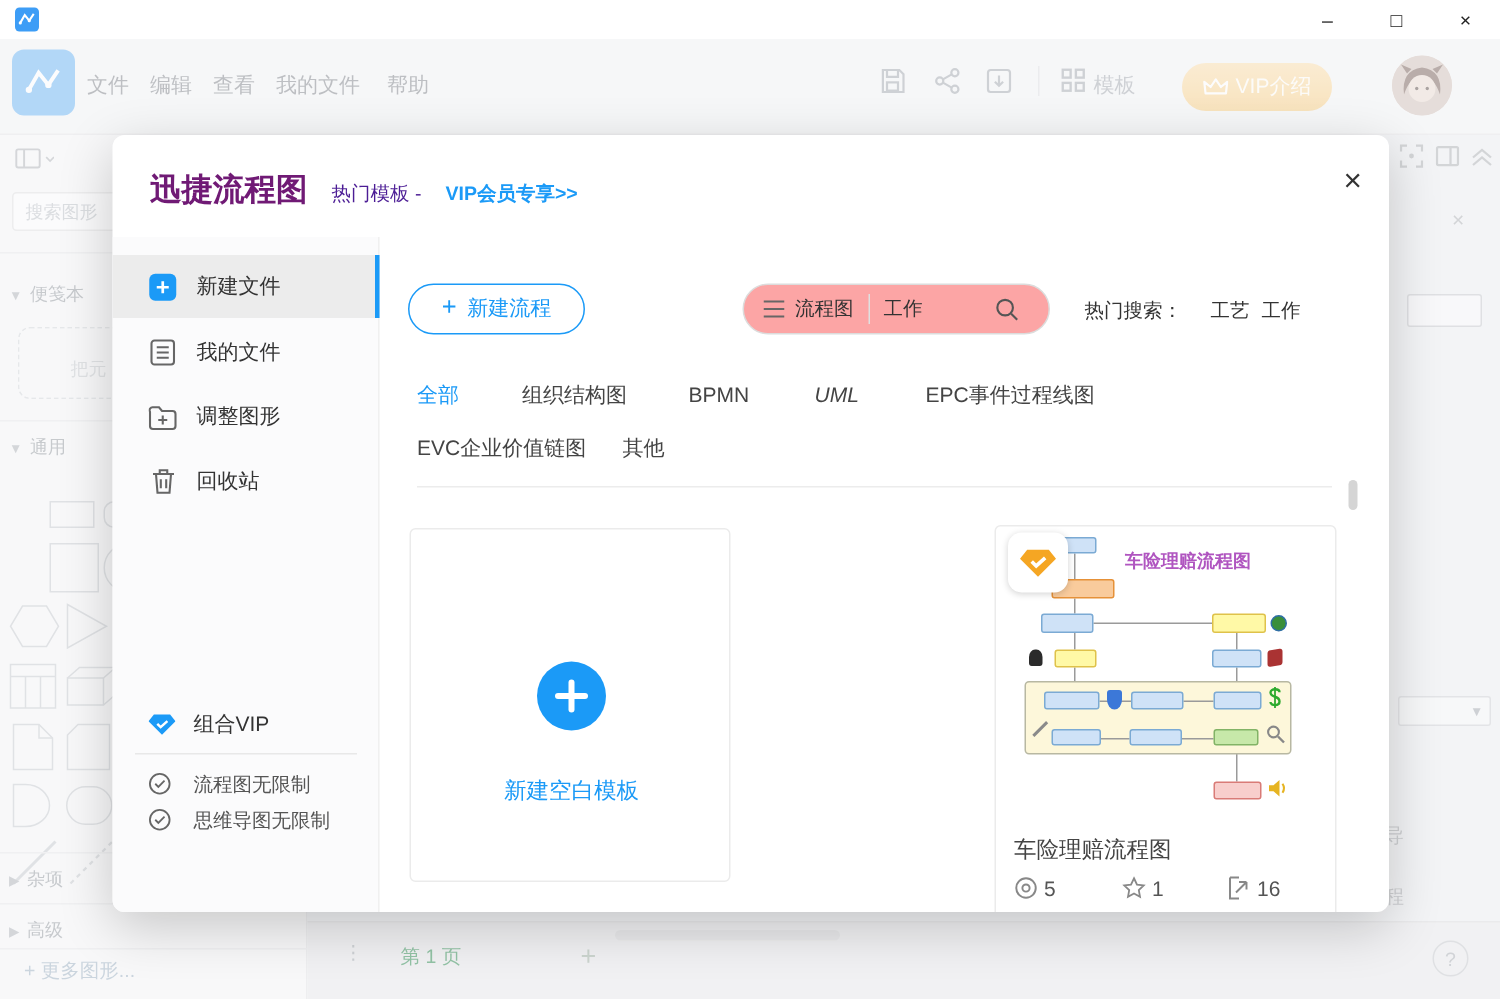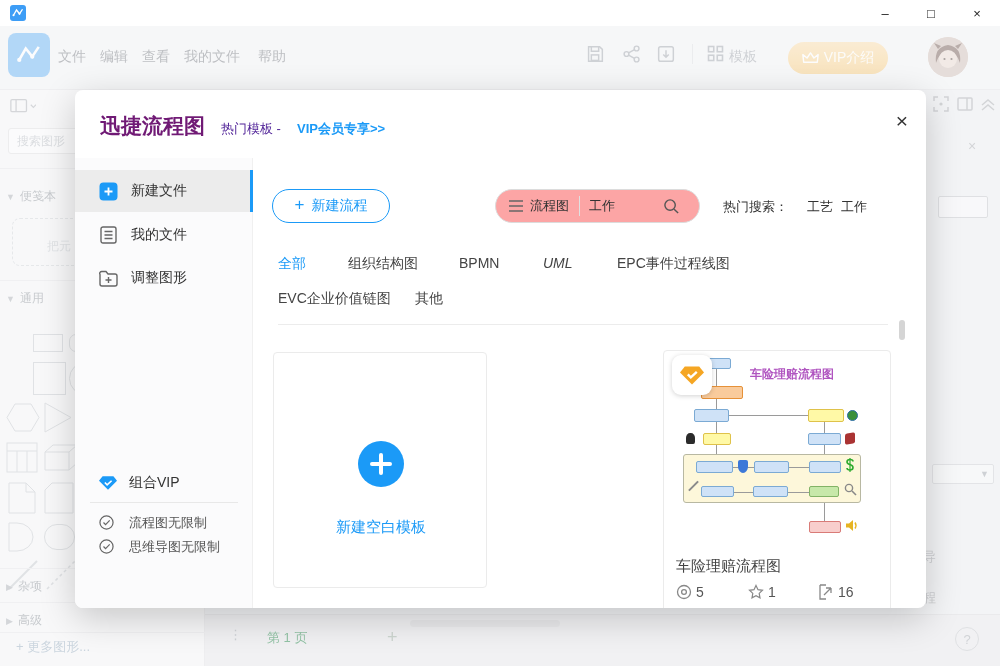--- a/index.html
+++ b/index.html
@@ -311,20 +311,29 @@
         <span>我的文件</span>
       </div>
       <div class="nav-item" style="top:99px">
         <span class="nico">
           <svg width="19" height="17" viewBox="0 0 19 17" fill="none" stroke="#666" stroke-width="1.4">
               <path d="M1 4.5V14a2 2 0 0 0 2 2h13a2 2 0 0 0 2-2V6a2 2 0 0 0-2-2H9L7 1.5H3A2 2 0 0 0 1 4.5z"></path>
               <path d="M9.5 7v6M6.5 10h6"></path>
             </svg>
         </span>
         <span>调整图形</span>
+      </div>
+      <div class="nav-item" style="top:142px">
+        <span class="nico">
+          <svg width="16" height="18" viewBox="0 0 16 18" fill="none" stroke="#666" stroke-width="1.4">
+              <path d="M1 4h14M5.5 4V1.5h5V4M3 4l1 12.5h8L13 4"></path>
+              <path d="M6.2 7.5v6M9.8 7.5v6"></path>
+            </svg>
+        </span>
+        <span>回收站</span>
       </div>
 
       <div class="vip-row head" style="top:310px; height:30px;">
         <span class="vico">
           <svg width="18" height="16" viewBox="0 0 20 17">
               <path d="M4 1h12l4 5-10 10L0 6z" fill="#1b9af7"></path>
               <path d="M6.5 8l2.5 2.5L14 6" stroke="#fff" stroke-width="1.8" fill="none"></path>
             </svg>
         </span>
         <span>组合VIP</span>

